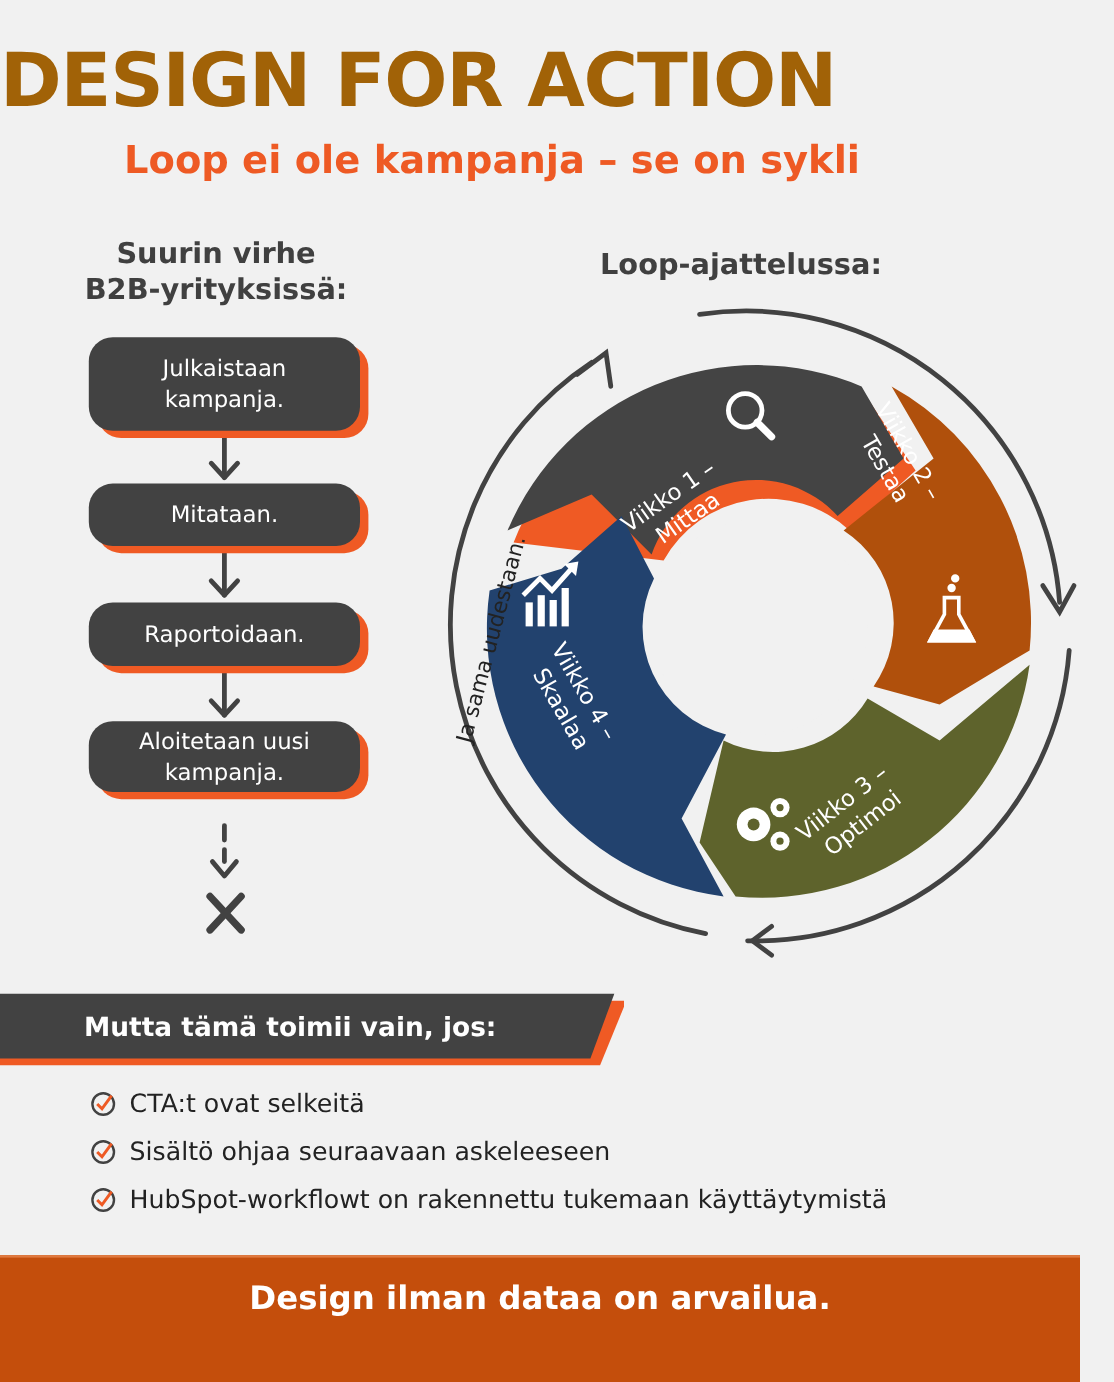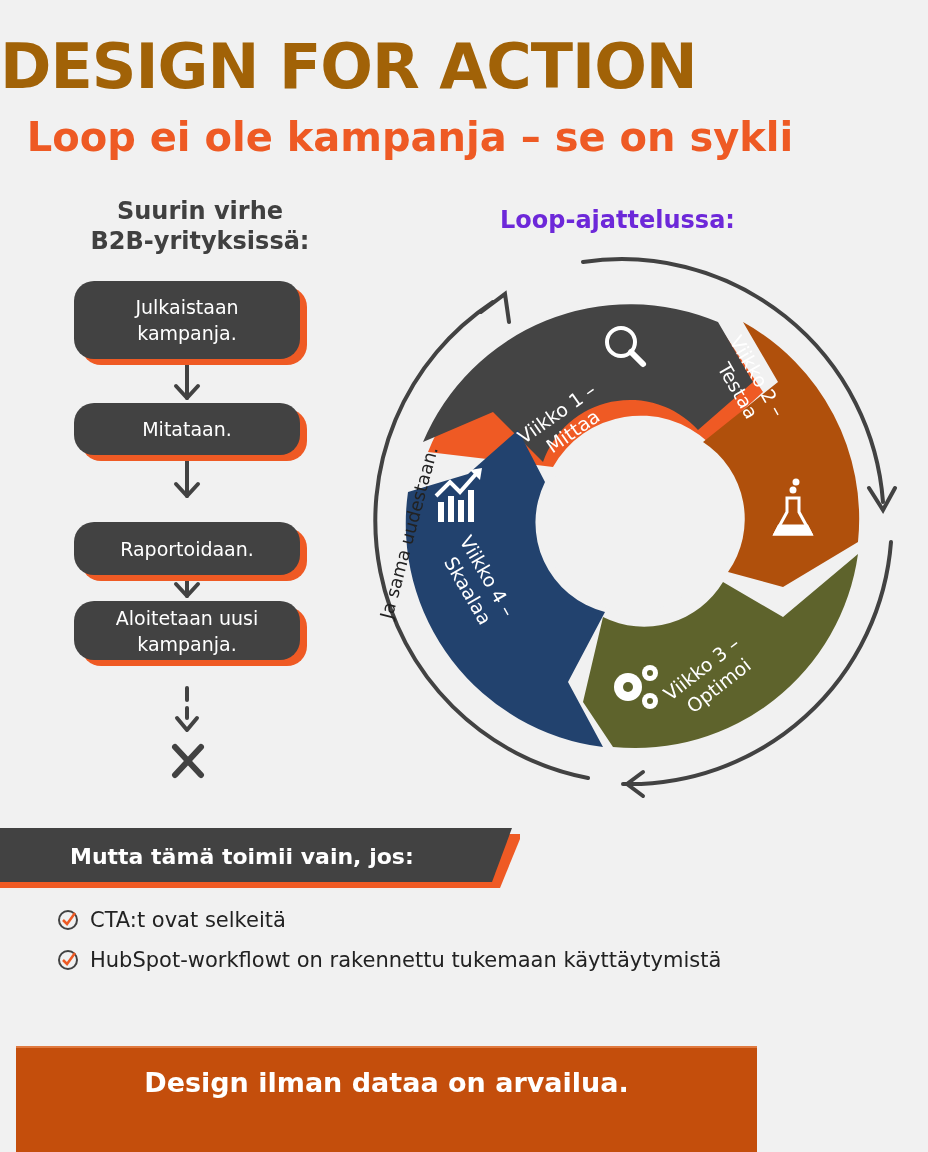--- a/index.html
+++ b/index.html
@@ -1,28 +1,28 @@
 <!DOCTYPE html>
 <html><head>
 <meta charset="utf-8">
 <style>
   html,body{margin:0;padding:0;}
   body{width:928px;height:1152px;background:#f1f1f1;position:relative;overflow:hidden;font-family:"DejaVu Sans","Liberation Sans",sans-serif;color:#3f3f3f;}
   .title{position:absolute;left:0;top:30px;width:908px;font-size:62px;font-weight:bold;letter-spacing:-1px;color:#a16207;}
-  .subtitle{position:absolute;left:0;top:114px;width:820px;text-align:center;font-size:40px;font-weight:bold;color:#ee5a24;}
-  .left-head{position:absolute;left:80px;top:196px;width:240px;text-align:center;font-size:24px;font-weight:bold;line-height:30px;color:#404040;}
+  .subtitle{position:absolute;left:0;top:114px;width:820px;text-align:center;font-size:32px;font-weight:bold;color:#ee5a24;}
+  .left-head{position:absolute;left:60px;top:196px;width:240px;text-align:center;font-size:24px;font-weight:bold;line-height:30px;color:#404040;}
   .step{position:absolute;left:74px;width:226px;background:#424242;color:#fff;border-radius:20px;box-shadow:7px 6px 0 #ef5a24;text-align:center;font-size:19px;line-height:26px;display:flex;align-items:center;justify-content:center;}
-  .right-head{position:absolute;left:500px;top:206px;font-size:24px;font-weight:bold;color:#6d28d9;}
+  .right-head{position:absolute;left:500px;top:206px;font-size:24px;font-weight:bold;color:#404040;}
   .cycle{position:absolute;left:340px;top:240px;}
   .cond-banner{position:absolute;left:0;top:828px;width:520px;height:60px;}
   .cond-text{position:absolute;left:70px;top:844px;font-size:22px;font-weight:bold;color:#fff;}
-  .cond-list{position:absolute;left:56px;top:900px;}
+  .cond-list{position:absolute;left:74px;top:900px;}
   .cond-item{display:flex;align-items:center;height:40px;font-size:21px;color:#222;}
   .cond-item svg{margin-right:10px;}
-  .footer{position:absolute;left:16px;top:1046px;width:741px;height:106px;background:#c44e0c;border-top:2px solid #e07a40;color:#fff;text-align:center;font-size:27px;font-weight:bold;line-height:38px;padding-top:16px;box-sizing:border-box;}
+  .footer{position:absolute;left:0;top:1046px;width:900px;height:106px;background:#c44e0c;border-top:2px solid #e07a40;color:#fff;text-align:center;font-size:27px;font-weight:bold;line-height:38px;padding-top:16px;box-sizing:border-box;}
 </style>
 </head>
 <body>
 
 <div class="title">DESIGN FOR ACTION</div>
 <div class="subtitle">Loop ei ole kampanja – se on sykli</div>
 
 <div class="left-head">
   <div>Suurin virhe</div>
   <div>B2B-yrityksissä:</div>
@@ -48,21 +48,21 @@
 
 <div class="step" style="top:281px;height:78px;">
   <div>
       <div>Julkaistaan</div>
       <div>kampanja.</div>
     </div>
 </div>
 <div class="step" style="top:403px;height:52px;">
   <div>Mitataan.</div>
 </div>
-<div class="step" style="top:522px;height:53px;">
+<div class="step" style="top:502px;height:53px;">
   <div>Raportoidaan.</div>
 </div>
 <div class="step" style="top:601px;height:59px;">
   <div>
       <div>Aloitetaan uusi</div>
       <div>kampanja.</div>
     </div>
 </div>
 
 <div class="right-head">Loop-ajattelussa:</div>
@@ -155,19 +155,26 @@
         <circle cx="12" cy="12" r="9" stroke="#424242" stroke-width="2" fill="none"></circle>
         <polyline points="7,12 11,16 19,5" stroke="#ee5a24" stroke-width="2.5" fill="none"></polyline>
       </svg>
     <span>CTA:t ovat selkeitä</span>
   </div>
   <div class="cond-item">
     <svg width="24" height="24" viewBox="0 0 24 24">
         <circle cx="12" cy="12" r="9" stroke="#424242" stroke-width="2" fill="none"></circle>
         <polyline points="7,12 11,16 19,5" stroke="#ee5a24" stroke-width="2.5" fill="none"></polyline>
       </svg>
+    <span>Sisältö ohjaa seuraavaan askeleeseen</span>
+  </div>
+  <div class="cond-item">
+    <svg width="24" height="24" viewBox="0 0 24 24">
+        <circle cx="12" cy="12" r="9" stroke="#424242" stroke-width="2" fill="none"></circle>
+        <polyline points="7,12 11,16 19,5" stroke="#ee5a24" stroke-width="2.5" fill="none"></polyline>
+      </svg>
     <span>HubSpot-workflowt on rakennettu tukemaan käyttäytymistä</span>
   </div>
 </div>
 
 <div class="footer">
   <div>Design ilman dataa on arvailua.</div>
 </div>
 
 </body></html>

